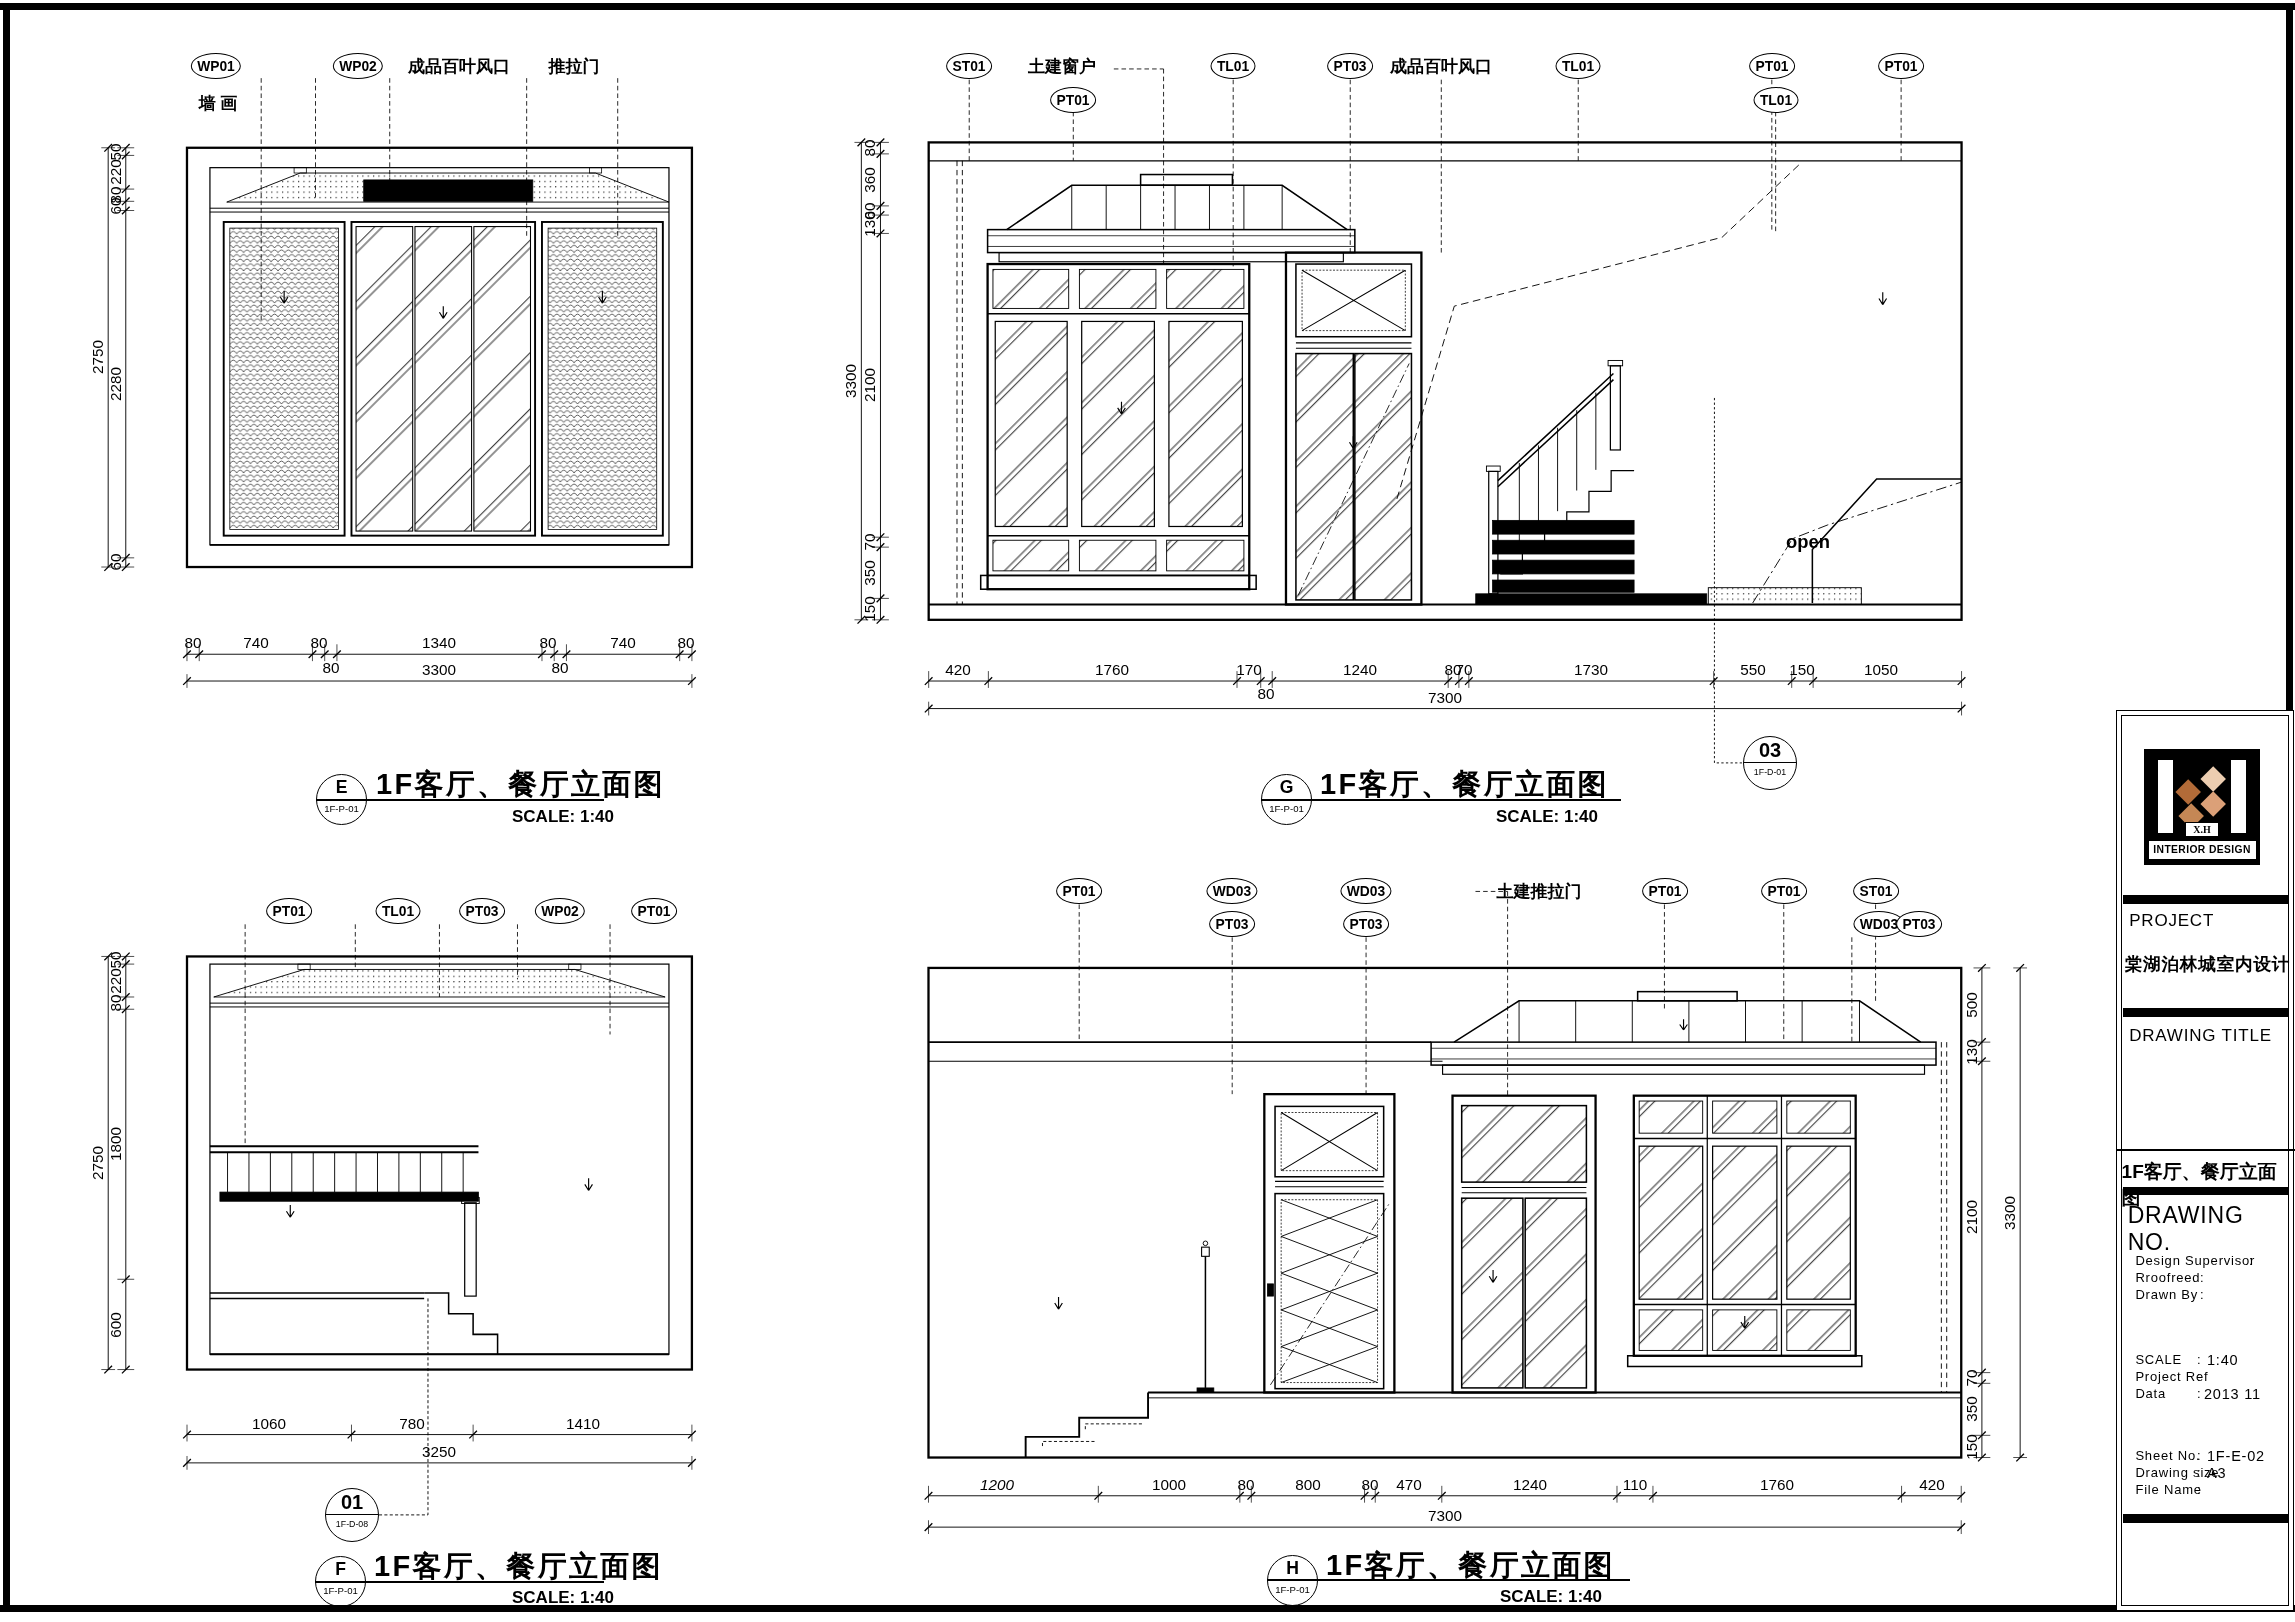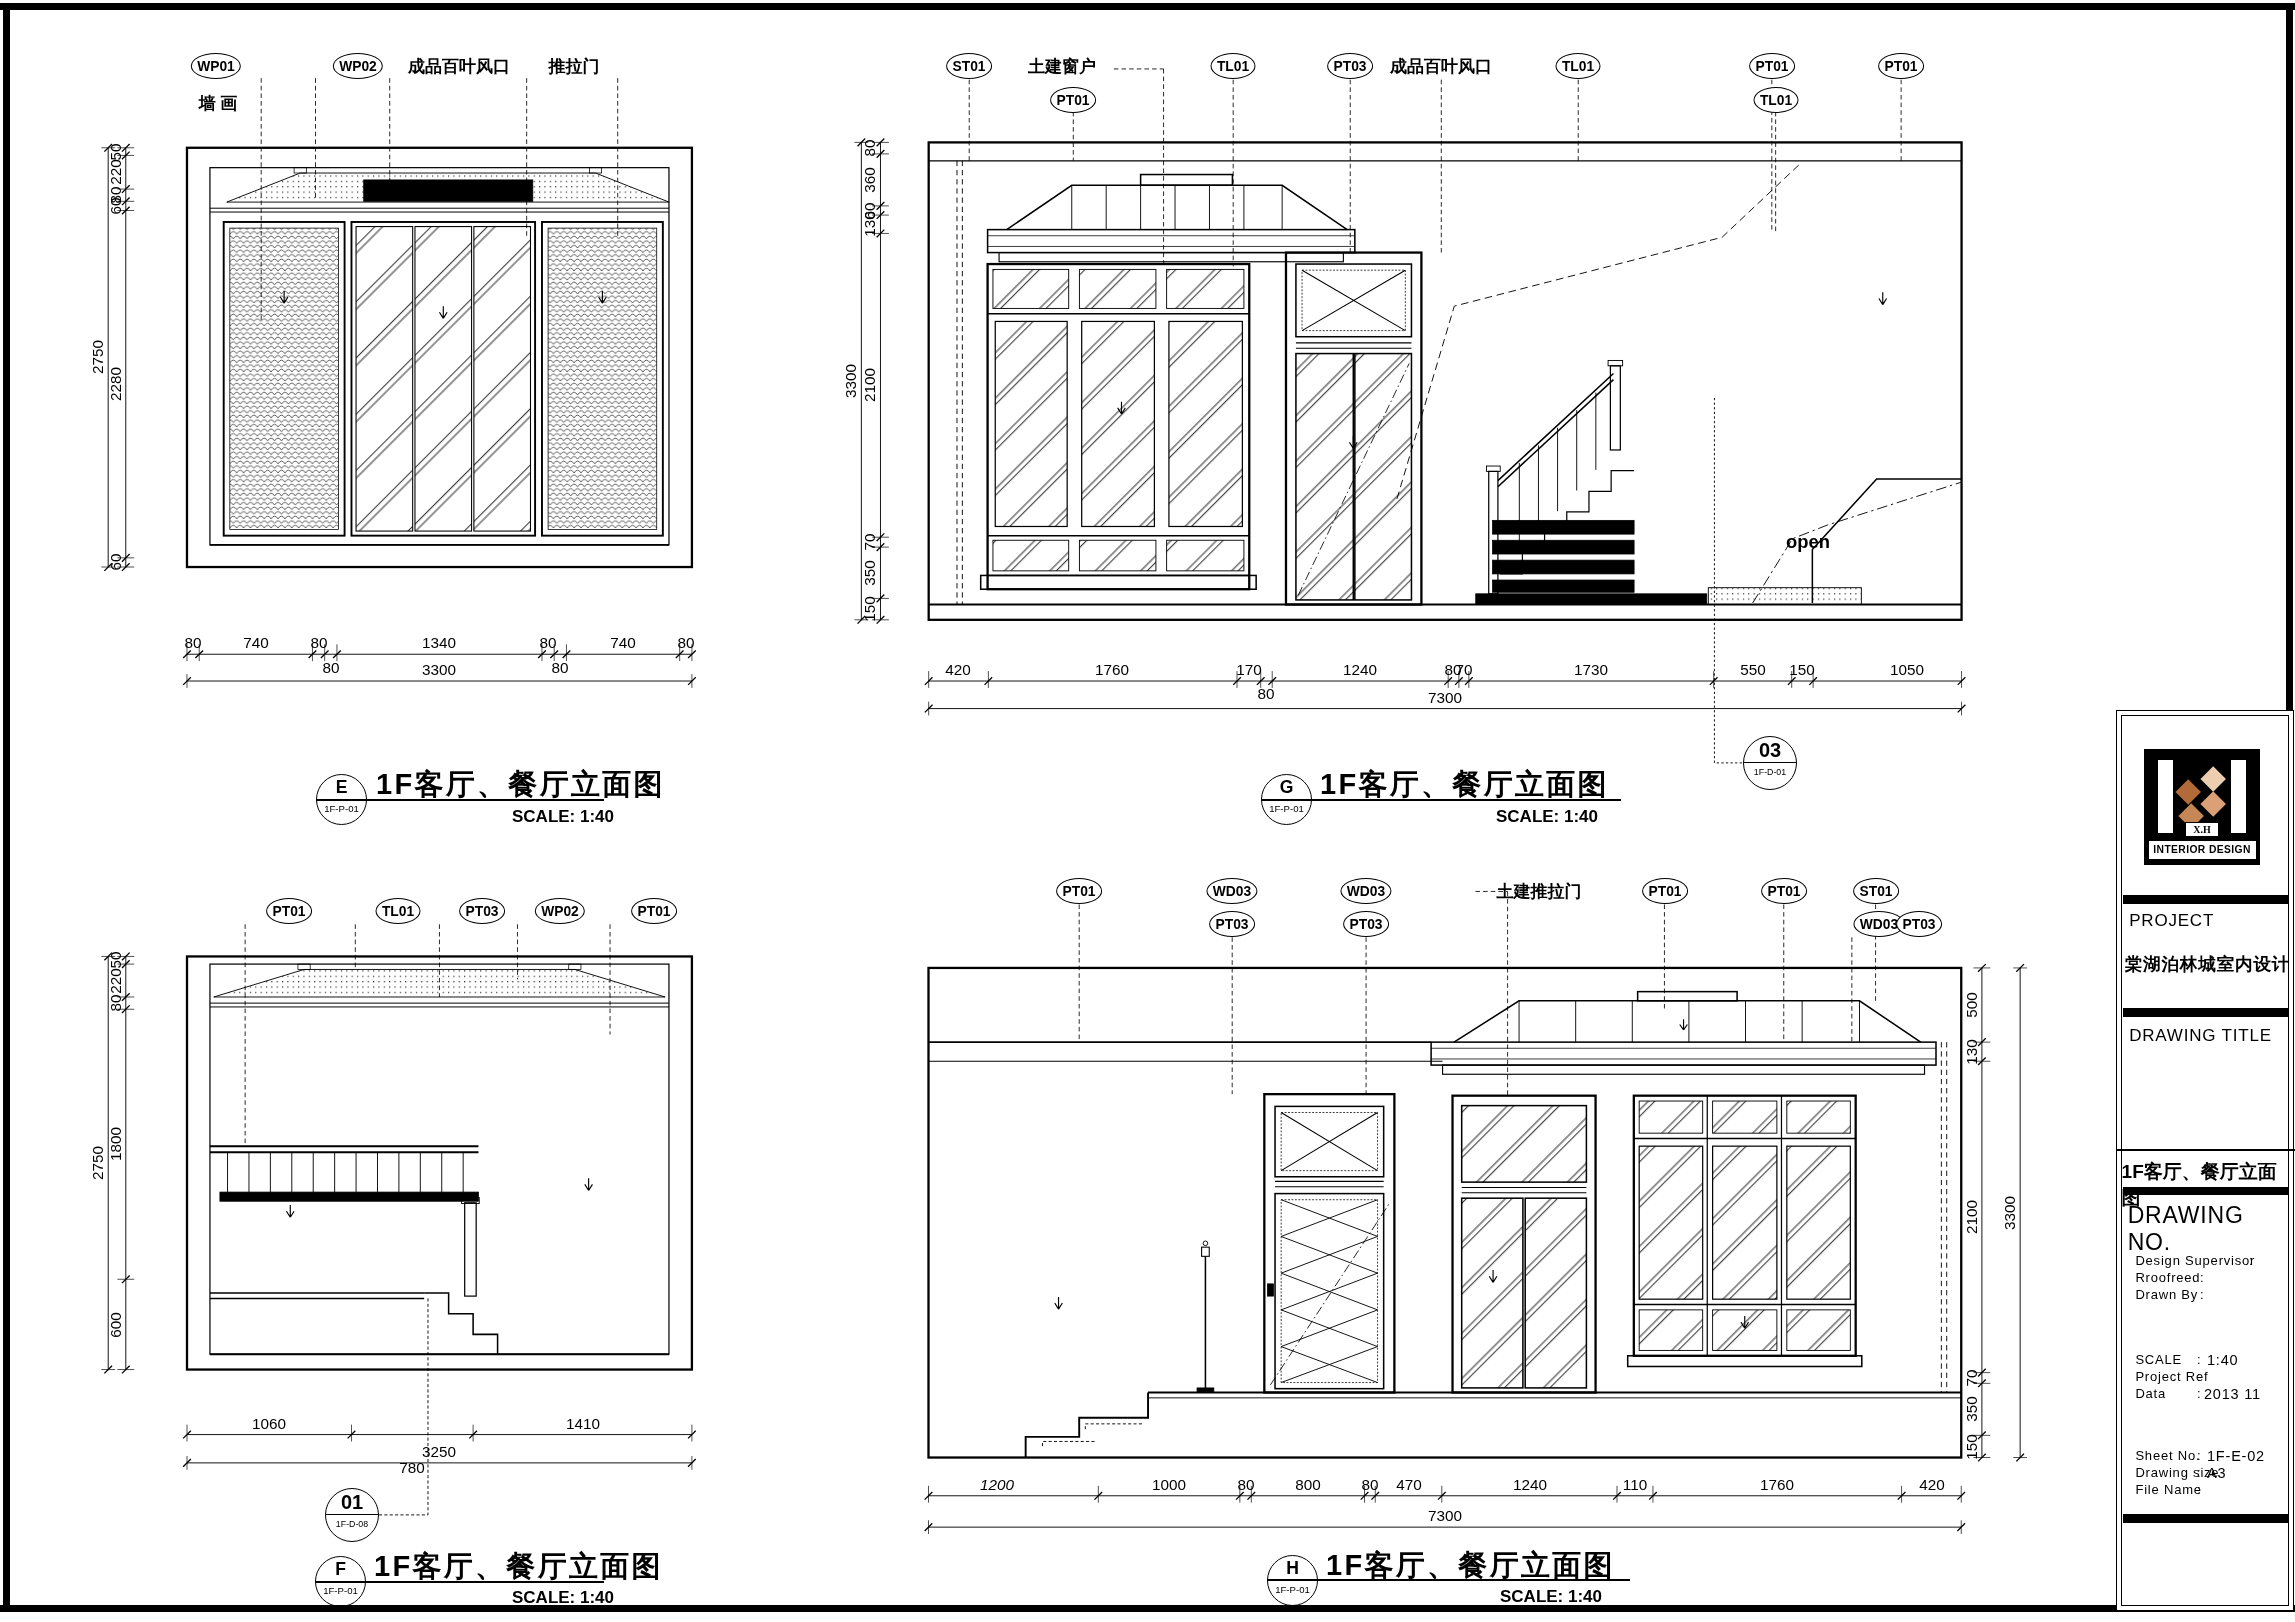--- a/index.html
+++ b/index.html
@@ -310,21 +310,21 @@
 <span class="dimv" style="left: 116px; top: 631px;">420</span>
     <span class="dimv" style="left: 270px; top: 631px;">1760</span>
     <span class="dimv" style="left: 407px; top: 631px;">170</span>
     <span class="dimv below" style="left: 424px; top: 640px;">80</span>
     <span class="dimv" style="left: 518px; top: 631px;">1240</span>
     <span class="dimv" style="left: 611px; top: 631px;">80</span>
     <span class="dimv" style="left: 622px; top: 631px;">70</span>
     <span class="dimv" style="left: 749px; top: 631px;">1730</span>
     <span class="dimv" style="left: 911px; top: 631px;">550</span>
     <span class="dimv" style="left: 960px; top: 631px;">150</span>
-    <span class="dimv" style="left: 1065px; top: 631px;">1050</span>
+    <span class="dimv" style="left: 1039px; top: 631px;">1050</span>
     <span class="dimv" style="left: 603px; top: 659px;">7300</span>
     <span class="dimr" style="left: 28px; top: 102px;">80</span>
     <span class="dimr" style="left: 28px; top: 134px;">360</span>
     <span class="dimr" style="left: 28px; top: 165px;">60</span>
     <span class="dimr" style="left: 28px; top: 178px;">130</span>
     <span class="dimr" style="left: 28px; top: 339px;">2100</span>
     <span class="dimr" style="left: 28px; top: 496px;">70</span>
     <span class="dimr" style="left: 28px; top: 527px;">350</span>
     <span class="dimr" style="left: 28px; top: 563px;">150</span>
     <span class="dimr" style="left: 9.2px; top: 335px;">3300</span>
@@ -404,21 +404,21 @@
     <span class="db-c">1F-D-08</span>
   </div>
   <div class="tline" style="left:216px;top:724px;width:289px"></div>
   <div class="vbubble" style="left:216px;top:699px">
     <span class="vb-l">F</span>
     <span class="vb-c">1F-P-01</span>
   </div>
   <span class="vtitle" style="left:275px;top:690px">1F客厅、餐厅立面图</span>
   <span class="vscale" style="left:413px;top:731px">SCALE: 1:40</span>
 <span class="dimv" style="left: 170px; top: 574px;">1060</span>
-    <span class="dimv" style="left: 313px; top: 574px; margin-top: 44px;">780</span>
+    <span class="dimv" style="left: 313px; top: 574px;">780</span>
     <span class="dimv" style="left: 484px; top: 574px;">1410</span>
     <span class="dimv" style="left: 340px; top: 602px;">3250</span>
     <span class="dimr" style="left: 17px; top: 103px;">50</span>
     <span class="dimr" style="left: 17px; top: 124px;">220</span>
     <span class="dimr" style="left: 17px; top: 146px;">80</span>
     <span class="dimr" style="left: 17px; top: 287px;">1800</span>
     <span class="dimr" style="left: 17px; top: 468px;">600</span>
     <span class="dimr" style="left: -0.8px; top: 306px;">2750</span>
   </div>
 

